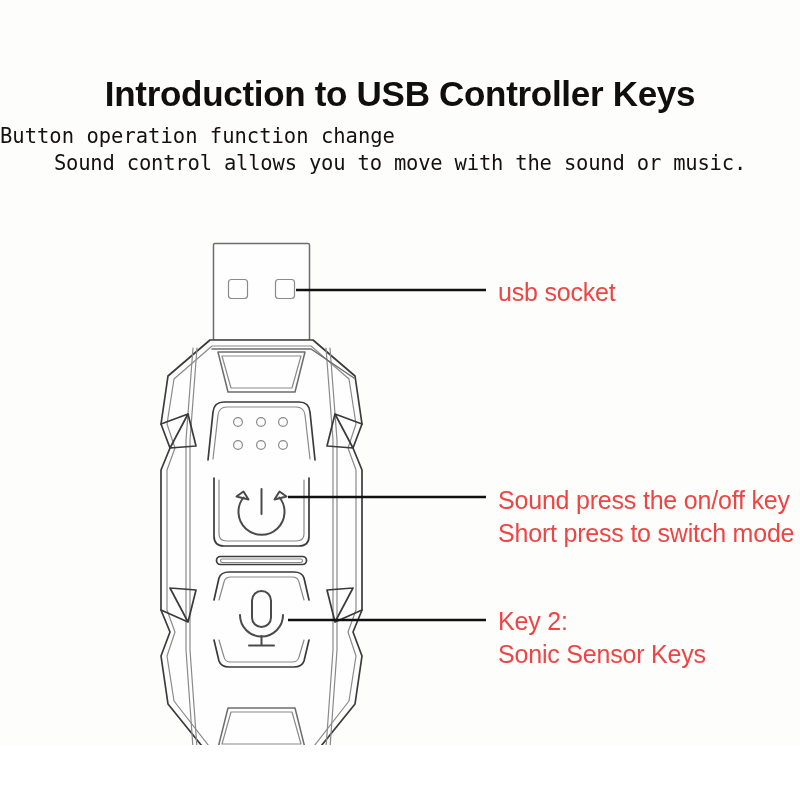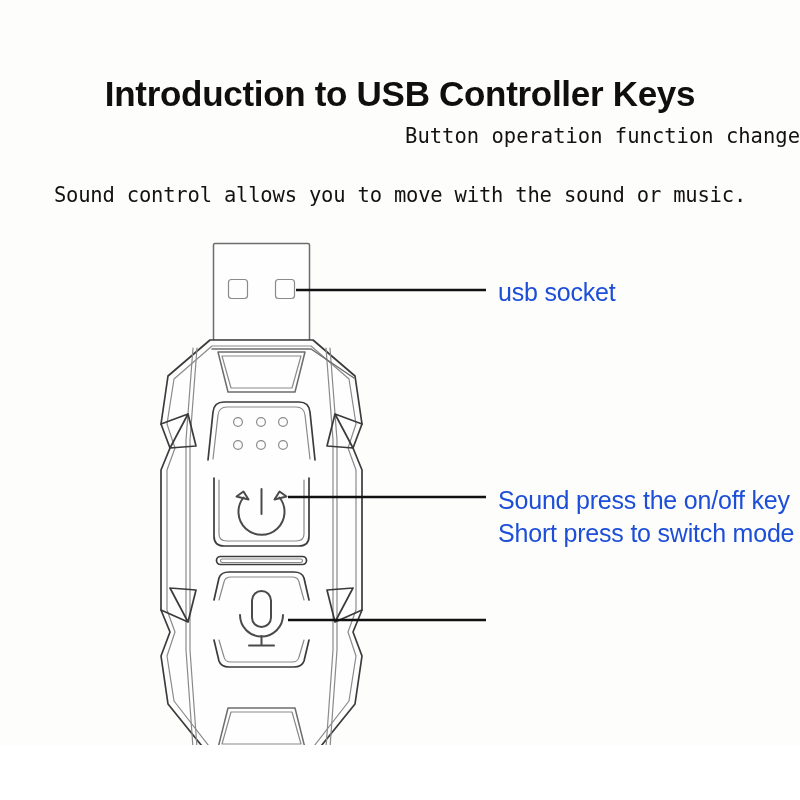--- a/index.html
+++ b/index.html
@@ -30,46 +30,45 @@
     font-size: 35px;
     letter-spacing: -0.3px;
     color: #100f0d;
     white-space: nowrap;
   }
   #subtitle-1 {
     position: absolute;
     left: 0;
     top: 124px;
     width: 800px;
-    text-align: right;
+    text-align: left;
     font-family: "DejaVu Sans Mono", "Liberation Mono", monospace;
     font-size: 20.5px;
     letter-spacing: 0px;
     color: #14120f;
     white-space: nowrap;
   }
   #subtitle-2 {
     position: absolute;
     left: 0;
     top: 151px;
     width: 800px;
     text-align: center;
     font-family: "DejaVu Sans Mono", "Liberation Mono", monospace;
     font-size: 20.5px;
     letter-spacing: -0.2px;
     color: #14120f;
     white-space: nowrap;
-    margin-top: 32px;
   }
 
   
   .callout {
     position: absolute;
     font-family: "Liberation Sans", sans-serif;
-    color: #1d4ed8;
+    color: #ef4444;
     white-space: nowrap;
     line-height: 1.30;
   }
   .callout .cl-line {
     display: block;
     font-size: 25px;
     letter-spacing: -0.2px;
   }
   #callout-usb { left: 498px; top: 276px; }
   #callout-key1 { left: 498px; top: 484px; }
@@ -224,14 +223,18 @@
 
   <div class="callout" id="callout-usb">
     <span class="cl-line">usb socket</span>
   </div>
 
   <div class="callout" id="callout-key1">
     <span class="cl-line">Sound press the on/off key</span>
     <span class="cl-line">Short press to switch mode</span>
   </div>
 
+  <div class="callout" id="callout-key2">
+    <span class="cl-line">Key 2:</span>
+    <span class="cl-line">Sonic Sensor Keys</span>
+  </div>
 
 </div>
 
 </body></html>

